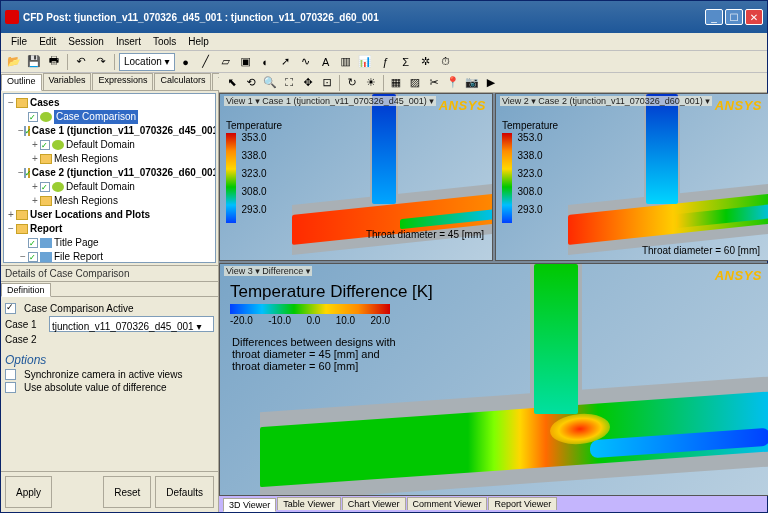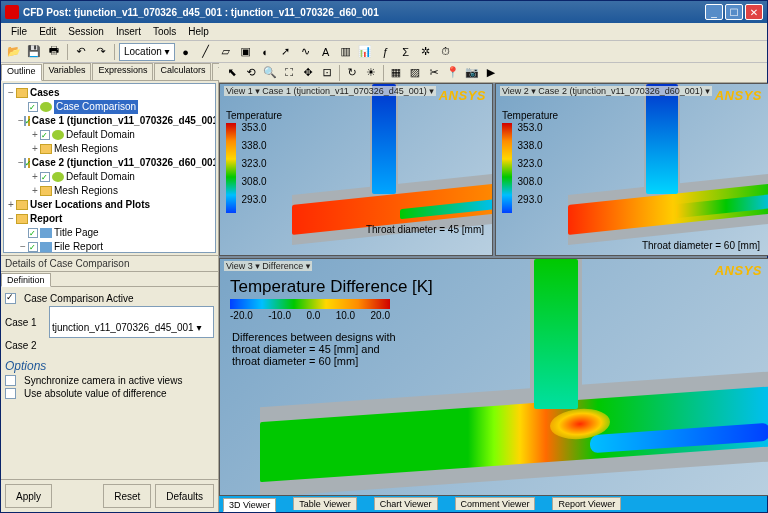--- a/index.html
+++ b/index.html
@@ -1,18 +1,18 @@
 <!DOCTYPE html>
 <html><head>
 <meta charset="utf-8">
 <style>
 * { margin: 0; padding: 0; box-sizing: border-box; font-family: "Segoe UI", Tahoma, sans-serif; font-size: 10px; }
 body { background: #000; display: flex; justify-content: center; }
 .app { width: 768px; height: 513px; background: #ece9d8; display: flex; flex-direction: column; border: 1px solid #0a246a; position: relative; }
-.titlebar { height: 22px; background: linear-gradient(#3b6ea5, #1e5799); color: #fff; display: flex; align-items: center; padding: 0 4px; font-size: 11px; }
+.titlebar { height: 32px; background: linear-gradient(#3b6ea5, #1e5799); color: #fff; display: flex; align-items: center; padding: 0 4px; font-size: 11px; }
 .titlebar .icon { width: 14px; height: 14px; background: #d00; margin-right: 4px; border-radius: 2px; }
 .titlebar-title { flex: 1; font-weight: bold; white-space: nowrap; overflow: hidden; }
 .winbtns { display: flex; gap: 2px; }
 .winbtn { width: 18px; height: 16px; background: #568cc8; border: 1px solid #fff; display: flex; align-items: center; justify-content: center; color: #fff; font-size: 10px; cursor: pointer; border-radius: 2px; }
 .winbtn.close { background: #e04343; }
 .menubar { height: 18px; background: #ece9d8; display: flex; align-items: center; padding: 0 4px; border-bottom: 1px solid #c0c0c0; }
 .menuitem { padding: 0 6px; cursor: pointer; }
 .toolbar { height: 22px; background: #ece9d8; display: flex; align-items: center; padding: 0 4px; gap: 2px; border-bottom: 1px solid #c0c0c0; }
 .tbtn { width: 18px; height: 18px; border: 1px solid transparent; display: flex; align-items: center; justify-content: center; cursor: pointer; font-size: 11px; }
 .tsep { width: 1px; height: 16px; background: #aca899; margin: 0 2px; }
@@ -31,47 +31,47 @@
 .ti .ico.folder { background: #f5c75b; border: 1px solid #c9a227; }
 .ti .ico.item { background: #9acd32; border-radius: 50%; }
 .ti .ico.report { background: #6aa3d5; }
 .d1 { padding-left: 12px; } .d2 { padding-left: 24px; }
 .details-hdr { padding: 2px 4px; border-top: 1px solid #aca899; border-bottom: 1px solid #aca899; font-weight: normal; font-size: 10px; color: #333; }
 .details { flex: 1; display: flex; flex-direction: column; background: #ece9d8; min-height: 0; }
 .deftab { display: flex; border-bottom: 1px solid #aca899; }
 .defbody { flex: 1; padding: 4px; overflow: auto; }
 .row { display: flex; align-items: center; margin: 2px 0; gap: 4px; }
 .row label { width: 40px; }
-.row select, .row .sel { flex: 1; height: 16px; border: 1px solid #7f9db9; background: #fff; font-size: 10px; padding: 15px 2px; }
+.row select, .row .sel { flex: 1; height: 16px; border: 1px solid #7f9db9; background: #fff; font-size: 10px; padding: 4px 2px; }
 .chk { width: 11px; height: 11px; border: 1px solid #7f9db9; background: #fff; display: inline-block; margin-right: 4px; position: relative; cursor: pointer; }
 .chk.checked::after { content: "✓"; position: absolute; top: -2px; left: 0; font-size: 9px; color: #000; }
 .opts { color: #1e5799; margin: 8px 0 2px; font-style: italic; font-size: 12px; }
 .btnrow { display: flex; padding: 4px; gap: 4px; border-top: 1px solid #aca899; }
-.btn { height: 24px; border: 1px solid #aca899; background: #ece9d8; padding: 0 10px; cursor: pointer; }
+.btn { height: 32px; border: 1px solid #aca899; background: #ece9d8; padding: 0 10px; cursor: pointer; }
 .right { flex: 1; display: flex; flex-direction: column; background: #aeb6bf; min-width: 0; }
 .viewtoolbar { height: 20px; background: #ece9d8; display: flex; align-items: center; padding: 0 4px; gap: 1px; border-bottom: 1px solid #aca899; }
 .views { flex: 1; display: grid; grid-template-rows: 42% 58%; grid-template-columns: 50% 50%; gap: 2px; background: #7a8a9a; min-height: 0; }
 .view { background: linear-gradient(135deg, #7aa5c7, #b8cfe0); position: relative; overflow: hidden; border: 1px solid #555; }
 .view3 { grid-column: 1 / 3; }
 .viewlabel { position: absolute; top: 2px; left: 4px; font-size: 9px; color: #222; background: rgba(236,233,216,0.7); padding: 0 2px; z-index: 5; }
 .logo { position: absolute; top: 4px; right: 6px; font-size: 13px; font-weight: bold; color: #f5b800; letter-spacing: 0.5px; font-style: italic; z-index: 5; }
 .legend { position: absolute; left: 6px; top: 26px; z-index: 5; font-size: 9px; color: #000; }
 .legend-title { font-size: 10px; margin-bottom: 2px; }
 .legend-bar { width: 10px; height: 90px; background: linear-gradient(to bottom, #d00000, #ff8c00, #ffd700, #00c800, #00bfff, #0040ff); display: inline-block; vertical-align: top; }
 .legend-ticks { display: inline-block; vertical-align: top; margin-left: 3px; }
 .legend-ticks div { height: 18px; line-height: 9px; }
 .hlegend { position: absolute; left: 10px; top: 18px; z-index: 5; }
 .hlegend-title { font-size: 17px; margin-bottom: 2px; }
 .hlegend-bar { width: 160px; height: 10px; background: linear-gradient(to right, #0040ff, #00bfff, #00c800, #ffd700, #ff8c00, #d00000); }
 .hlegend-ticks { display: flex; justify-content: space-between; width: 160px; font-size: 9px; margin-top: 1px; }
 .annot { position: absolute; z-index: 5; font-size: 10px; color: #000; }
 .geom { position: absolute; inset: 0; }
 .pipe { position: absolute; background: #a9b0b5; }
 .stream { position: absolute; border-radius: 2px; }
-.bottomtabs { height: 18px; background: #0ea5e9; display: flex; align-items: center; border-top: 1px solid #aca899; padding-left: 4px; gap: 16px; }
+.bottomtabs { height: 18px; background: #c4b5fd; display: flex; align-items: center; border-top: 1px solid #aca899; padding-left: 4px; gap: 0; }
 </style>
 </head>
 <body>
 
 <div class="app">
 
   <div class="titlebar">
     <span class="icon"></span>
     <span class="titlebar-title">CFD Post: tjunction_v11_070326_d45_001 : tjunction_v11_070326_d60_001</span>
     <div class="winbtns">

